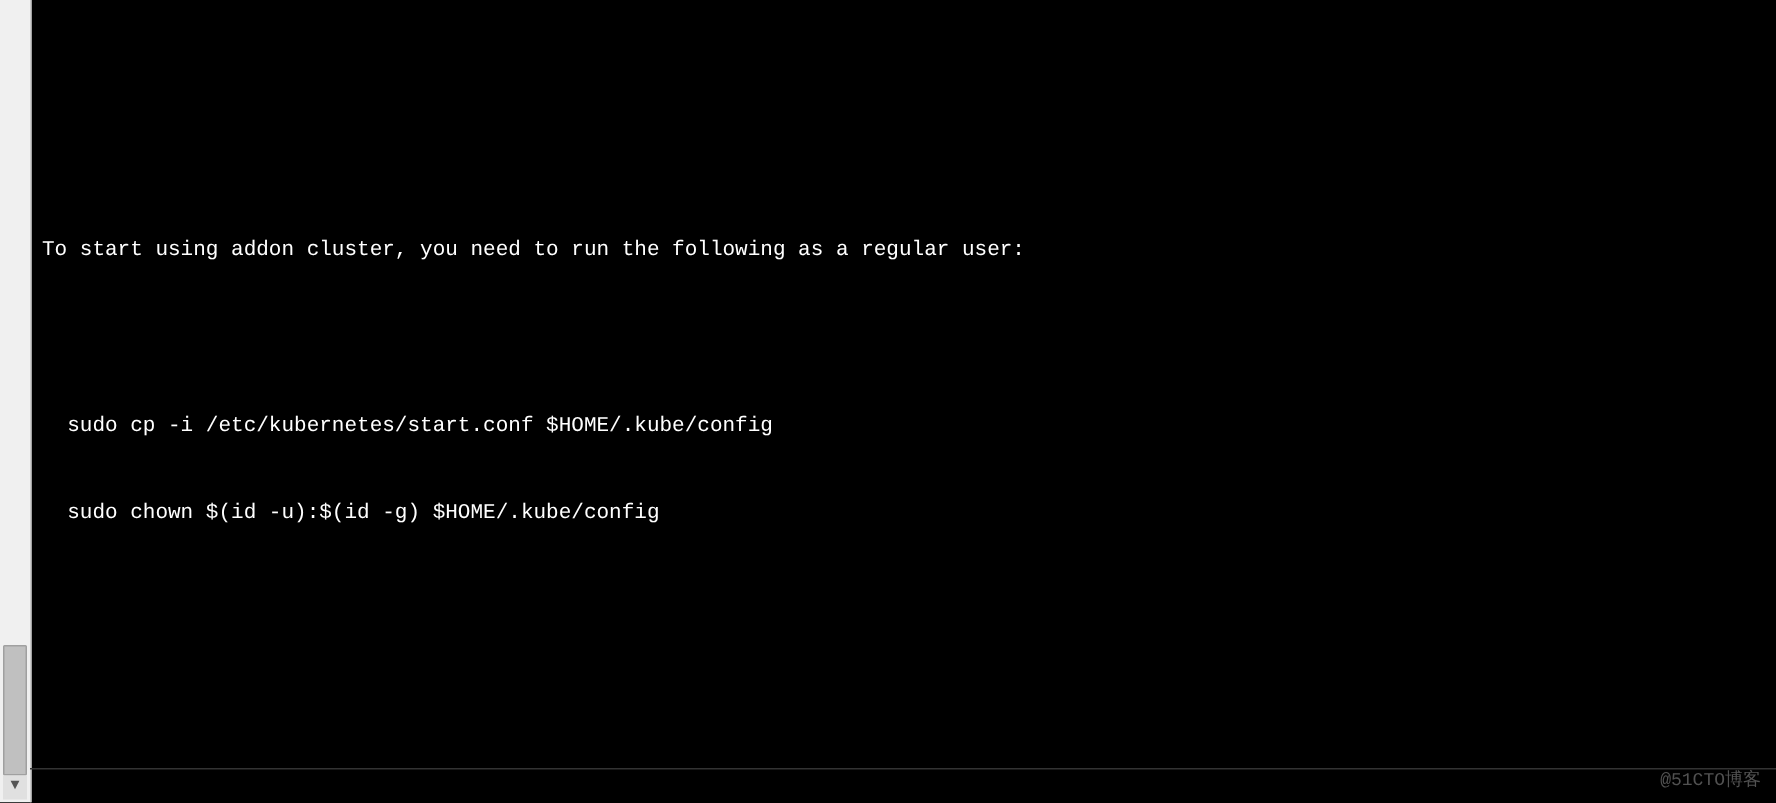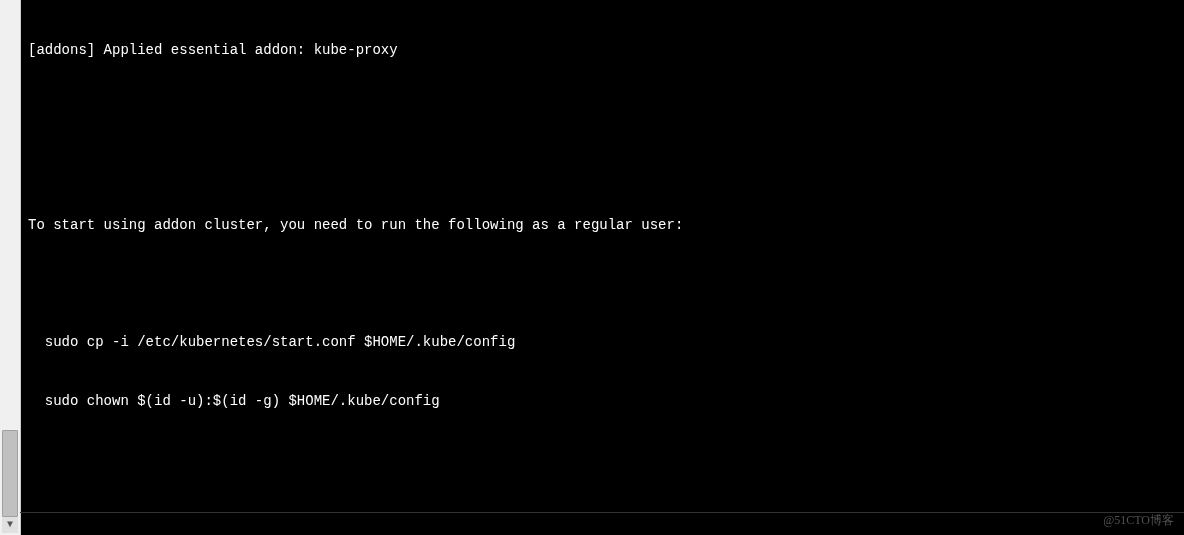--- a/index.html
+++ b/index.html
@@ -52,42 +52,41 @@
     text-align: center;
     color: #555;
   }
   .scroll-arrow.down { bottom: 2px; }
   .watermark {
     position: absolute;
     right: 10px;
     bottom: 6px;
     color: #888;
     font-size: 12px;
-    font-family: Liberation Serif, serif;
+    font-family: Liberation Mono, monospace;
     opacity: 0.6;
   }
   .bottom-border {
     position: absolute;
     left: 20px;
     right: 0;
     bottom: 22px;
     height: 1px;
     background: #333;
   }
 </style>
 </head>
 <body>
 
 <div class="scrollbar">
   <div class="scroll-thumb"></div>
   <div class="scroll-arrow down">▼</div>
 </div>
 
 <div class="terminal">
-  <div class="line">[addons] Applied essential addon: kube-proxy</div>
   <div class="line"></div>
   <div class="line"></div>
   <div class="line">To start using addon cluster, you need to run the following as a regular user:</div>
   <div class="line"></div>
   <div class="line">  sudo cp -i /etc/kubernetes/start.conf $HOME/.kube/config</div>
   <div class="line">  sudo chown $(id -u):$(id -g) $HOME/.kube/config</div>
   
   
   
   

